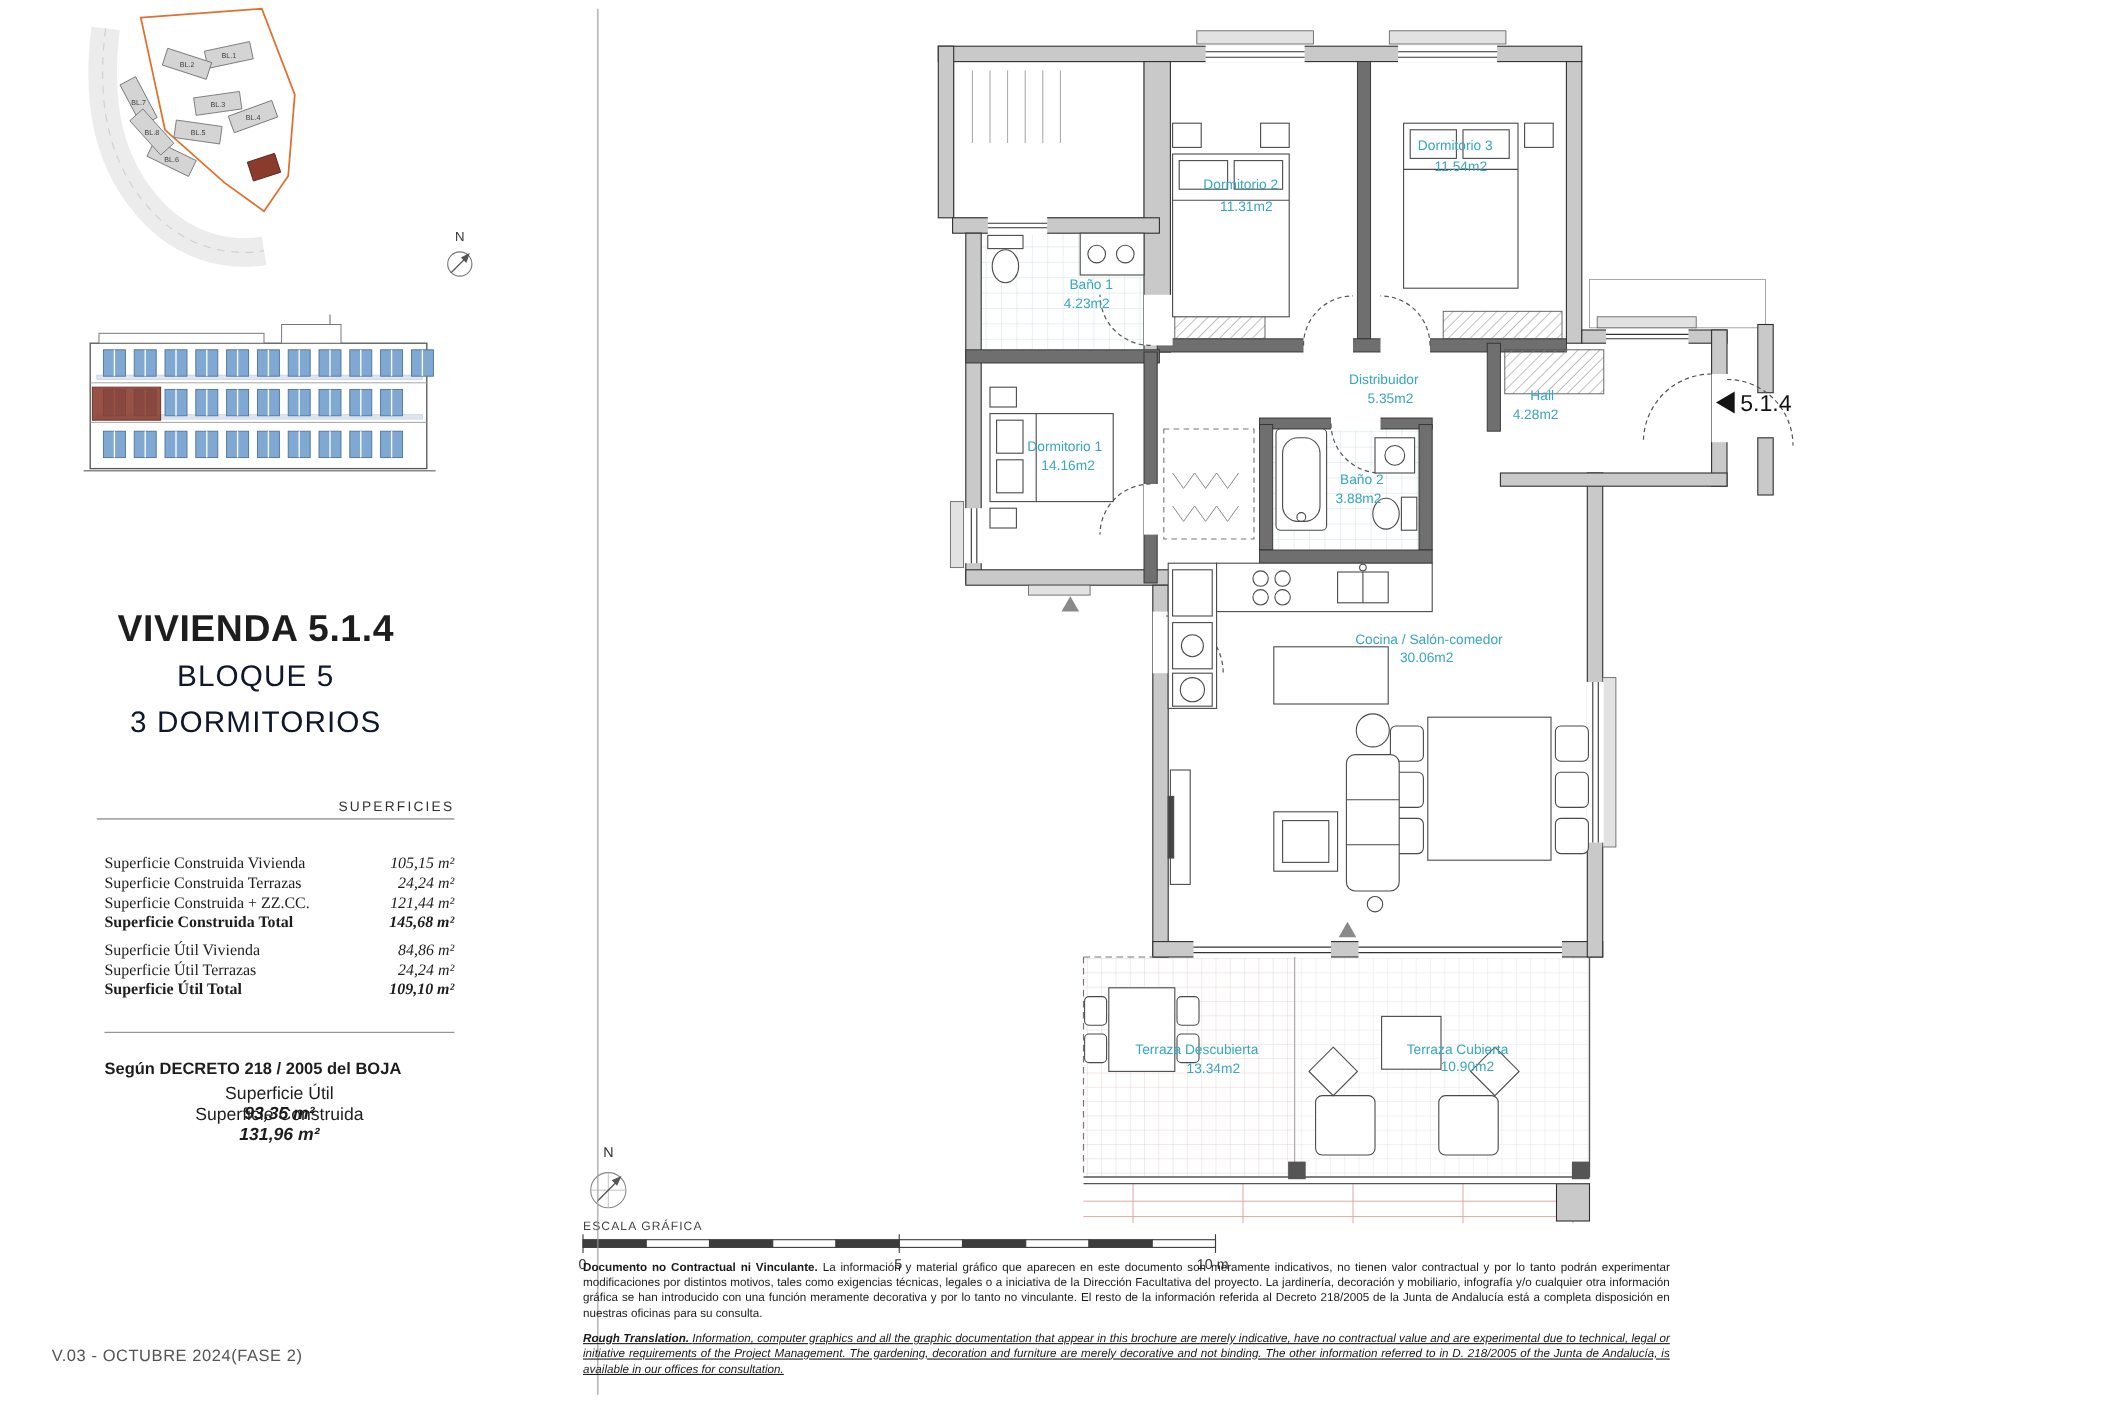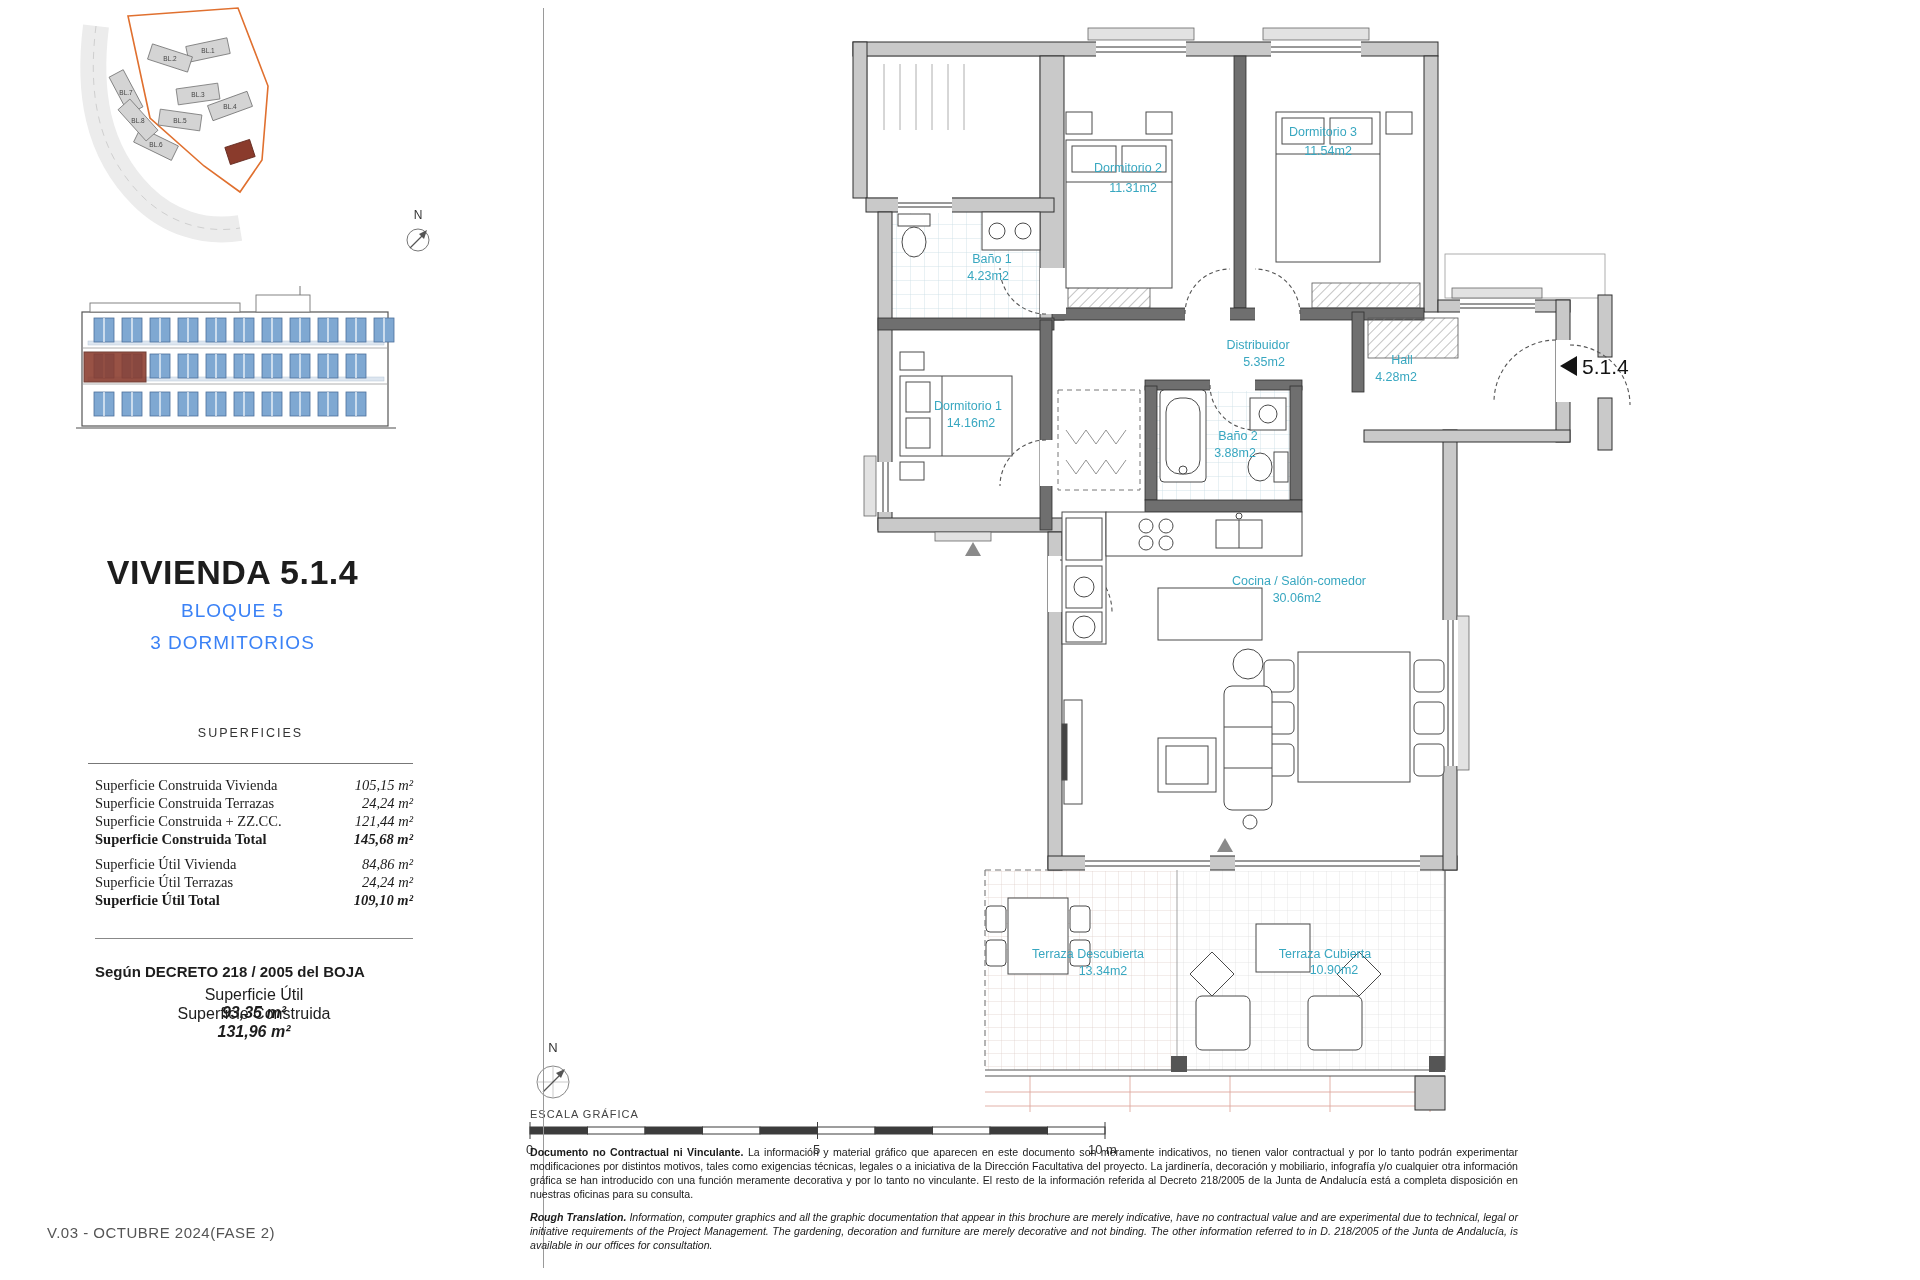--- a/index.html
+++ b/index.html
@@ -2,38 +2,38 @@
 <html><head>
 <meta charset="utf-8">
 <style>
   html,body{margin:0;padding:0;background:#fff;}
   .page{position:relative;width:1920px;height:1280px;background:#fff;overflow:hidden;
         font-family:"Liberation Sans",sans-serif;color:#1d1d1d;}
   .abs{position:absolute;}
   .vdivider{left:543px;top:8px;width:1px;height:1260px;background:#9a9a9a;}
   .title-block{left:60px;top:553px;width:345px;text-align:center;}
   .title-main{font-size:34px;font-weight:bold;letter-spacing:.5px;margin:0 0 8px 0;}
-  .title-sub{font-size:19px;font-weight:400;letter-spacing:1px;margin:0 0 10px 0;color:#3b82f6;}
-  .superficies-head{left:88px;top:726px;width:325px;text-align:center;font-size:12.5px;
-        letter-spacing:2px;color:#333;border-bottom:1px solid #777;padding-bottom:23px;}
+  .title-sub{font-size:27px;font-weight:400;letter-spacing:1px;margin:0 0 10px 0;color:#0f172a;}
+  .superficies-head{left:88px;top:726px;width:325px;text-align:right;font-size:12.5px;
+        letter-spacing:2px;color:#333;border-bottom:1px solid #777;padding-bottom:4px;}
   .spec-rows{left:95px;top:776px;width:318px;font-size:14.5px;font-family:Liberation Serif, serif;}
   .spec-row{display:flex;justify-content:space-between;height:18px;align-items:center;}
   .spec-row .val{font-style:italic;}
   .spec-row.bold{font-weight:bold;}
   .grp2{margin-top:7px;}
   .decreto{left:95px;top:938px;width:318px;border-top:1px solid #888;padding-top:24px;}
   .decreto-head{font-size:15px;font-weight:bold;margin:0 0 6px 0;}
   .decreto .spec-row{height:19px;flex-direction:column;}
   .decreto .val{font-weight:bold;font-style:italic;}
   .version{left:47px;top:1224px;font-size:15px;color:#555;letter-spacing:.5px;}
   .disclaimer{left:530px;top:1146px;width:988px;font-size:10.6px;line-height:1.32;
         color:#1a1a1a;text-align:justify;}
   .disclaimer p{margin:0 0 9px 0;}
   .disclaimer .lead{font-weight:bold;}
-  .disclaimer .en{font-style:italic;}
+  .disclaimer .en{font-style:italic;text-decoration:underline;}
   svg text{font-family:"Liberation Sans",sans-serif;}
   .rlabel{font-size:12.5px;fill:#38a7c0;text-anchor:middle;}
   .bl-label{font-size:6.5px;fill:#444;text-anchor:middle;}
   .scale-num{font-size:13px;fill:#333;}
   .north-n{font-size:12px;fill:#333;text-anchor:middle;}
   .unit-tag{font-size:21px;fill:#141414;}
   .escala{font-size:11px;fill:#444;letter-spacing:1px;}
 </style>
 </head>
 <body>

